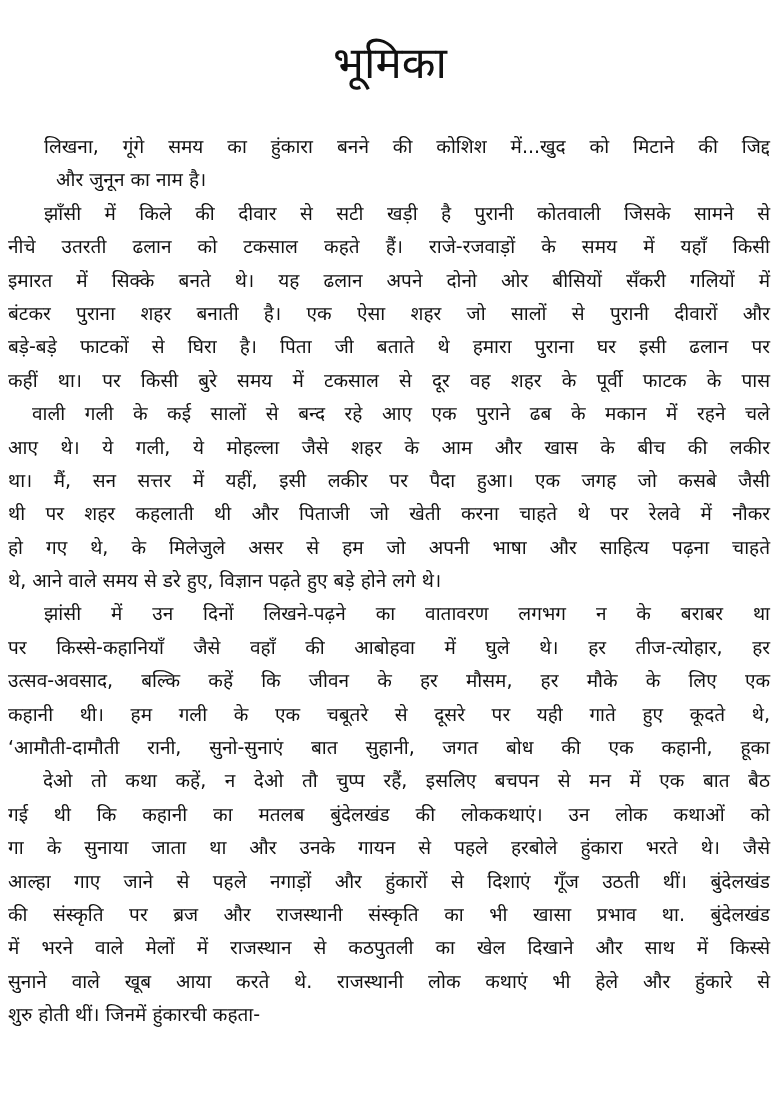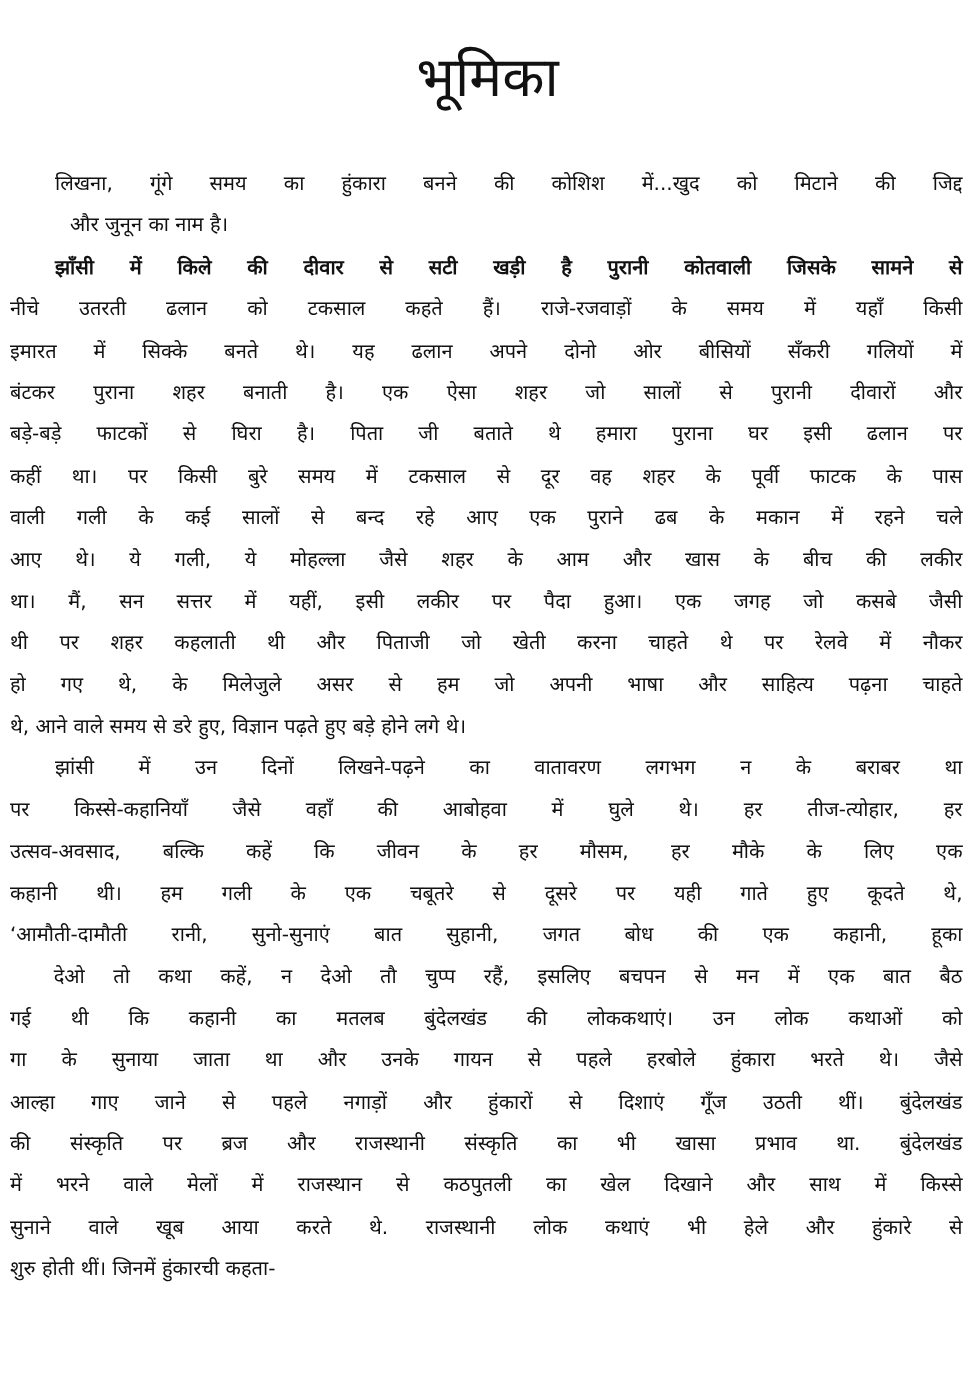--- a/index.html
+++ b/index.html
@@ -1,38 +1,38 @@
 <!DOCTYPE html>
 <html><head>
   <meta charset="utf-8">
   <style>
     html, body { margin: 0; padding: 0; background: #ffffff; }
     body { width: 780px; height: 1108px; position: relative; overflow: hidden; font-family: "DejaVu Sans", sans-serif; color: #111; }
     .page { position: absolute; left: 0; top: 0; width: 780px; height: 868px; }
     .title { position: absolute; top: 28px; left: 0; width: 780px; text-align: center; font-size: 44px; line-height: 70px; font-weight: normal; letter-spacing: 0px; }
     .body { position: absolute; left: 8px; top: 130px; width: 762px; }
-    .line { height: 33.4px; line-height: 33.4px; font-size: 16px; white-space: nowrap; text-align: justify; text-align-last: justify; overflow: visible; }
+    .line { height: 33.4px; line-height: 33.4px; font-size: 19px; white-space: nowrap; text-align: justify; text-align-last: justify; overflow: visible; }
     .line.indent { padding-left: 36px; }
     .line.last { text-align-last: left; }
   </style>
 </head>
 <body>
 
 <div class="page">
   <h1 class="title" style="margin:0;">भूमिका</h1>
   <div class="body" id="body-text">
       <div class="line indent"><span style="white-space: nowrap; word-spacing: 0px;">लिखना, गूंगे समय का हुंकारा बनने की कोशिश में...खुद को मिटाने की जिद्द</span></div>
       <div class="line last"><span style="white-space: nowrap; margin-left: 48px;">और जुनून का नाम है।</span></div>
-      <div class="line indent"><span style="white-space: nowrap; word-spacing: 0px; font-weight: bold;">झाँसी में किले की दीवार से सटी खड़ी है पुरानी कोतवाली जिसके सामने से</span></div>
+      <div class="line indent"><span style="white-space: nowrap; word-spacing: 0px;">झाँसी में किले की दीवार से सटी खड़ी है पुरानी कोतवाली जिसके सामने से</span></div>
       <div class="line"><span style="white-space: nowrap; word-spacing: 0px;">नीचे उतरती ढलान को टकसाल कहते हैं। राजे-रजवाड़ों के समय में यहाँ किसी</span></div>
       <div class="line"><span style="white-space: nowrap; word-spacing: 0px;">इमारत में सिक्के बनते थे। यह ढलान अपने दोनो ओर बीसियों सँकरी गलियों में</span></div>
       <div class="line"><span style="white-space: nowrap; word-spacing: 0px;">बंटकर पुराना शहर बनाती है। एक ऐसा शहर जो सालों से पुरानी दीवारों और</span></div>
       <div class="line"><span style="white-space: nowrap; word-spacing: 0px;">बड़े-बड़े फाटकों से घिरा है। पिता जी बताते थे हमारा पुराना घर इसी ढलान पर</span></div>
       <div class="line"><span style="white-space: nowrap; word-spacing: 0px;">कहीं था। पर किसी बुरे समय में टकसाल से दूर वह शहर के पूर्वी फाटक के पास</span></div>
-      <div class="line"><span style="white-space: nowrap; word-spacing: 0px;">वाली गली के कई सालों से बन्द रहे आए एक पुराने ढब के मकान में रहने चले</span></div>
+      <div class="line"><span style="white-space: nowrap; word-spacing: 0px; margin-left: 24px;">वाली गली के कई सालों से बन्द रहे आए एक पुराने ढब के मकान में रहने चले</span></div>
       <div class="line"><span style="white-space: nowrap; word-spacing: 0px;">आए थे। ये गली, ये मोहल्ला जैसे शहर के आम और खास के बीच की लकीर</span></div>
       <div class="line"><span style="white-space: nowrap; word-spacing: 0px; margin-top: 24px;">था। मैं, सन सत्तर में यहीं, इसी लकीर पर पैदा हुआ। एक जगह जो कसबे जैसी</span></div>
       <div class="line"><span style="white-space: nowrap; word-spacing: 0px;">थी पर शहर कहलाती थी और पिताजी जो खेती करना चाहते थे पर रेलवे में नौकर</span></div>
       <div class="line"><span style="white-space: nowrap; word-spacing: 0px;">हो गए थे, के मिलेजुले असर से हम जो अपनी भाषा और साहित्य पढ़ना चाहते</span></div>
       <div class="line last"><span style="white-space: nowrap;">थे, आने वाले समय से डरे हुए, विज्ञान पढ़ते हुए बड़े होने लगे थे।</span></div>
       <div class="line indent"><span style="white-space: nowrap; word-spacing: 0px; font-family: Liberation Serif, serif;">झांसी में उन दिनों लिखने-पढ़ने का वातावरण लगभग न के बराबर था</span></div>
       <div class="line"><span style="white-space: nowrap; word-spacing: 0px;">पर किस्से-कहानियाँ जैसे वहाँ की आबोहवा में घुले थे। हर तीज-त्योहार, हर</span></div>
       <div class="line"><span style="white-space: nowrap; word-spacing: 0px;">उत्सव-अवसाद, बल्कि कहें कि जीवन के हर मौसम, हर मौके के लिए एक</span></div>
       <div class="line"><span style="white-space: nowrap; word-spacing: 0px;">कहानी थी। हम गली के एक चबूतरे से दूसरे पर यही गाते हुए कूदते थे,</span></div>
       <div class="line"><span style="white-space: nowrap; word-spacing: 0px;">‘आमौती-दामौती रानी, सुनो-सुनाएं बात सुहानी, जगत बोध की एक कहानी, हूका</span></div>

